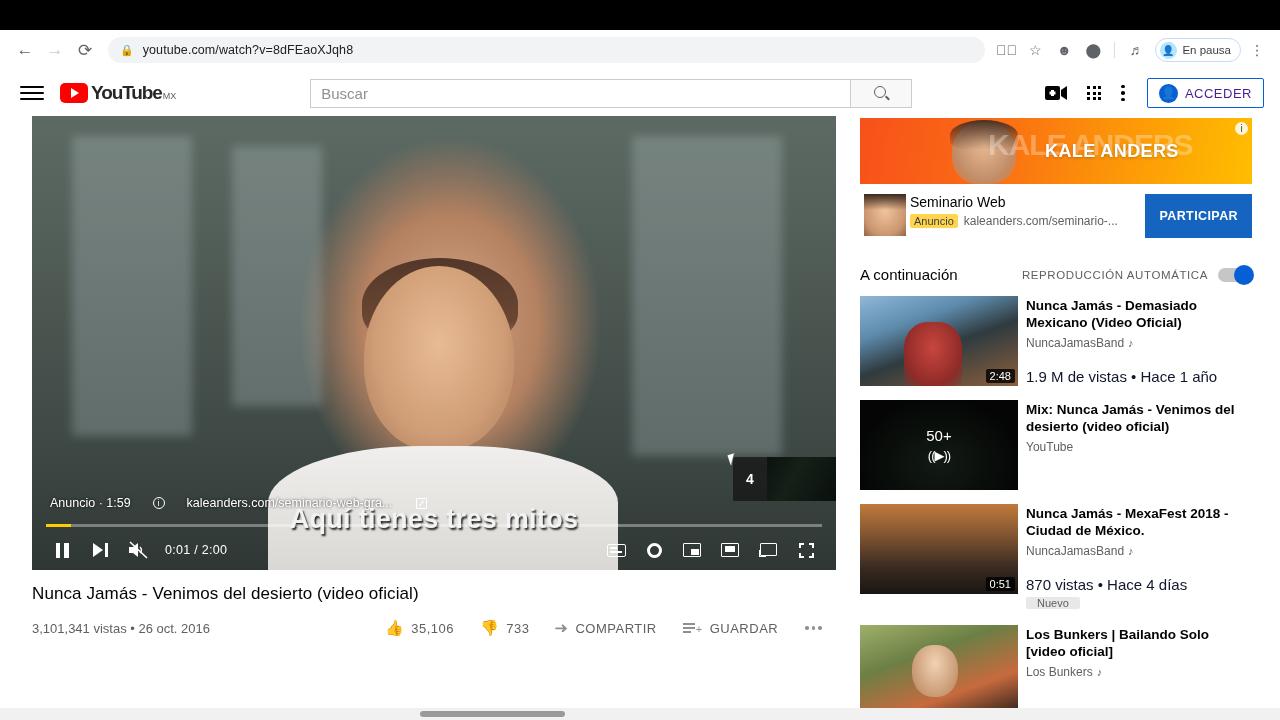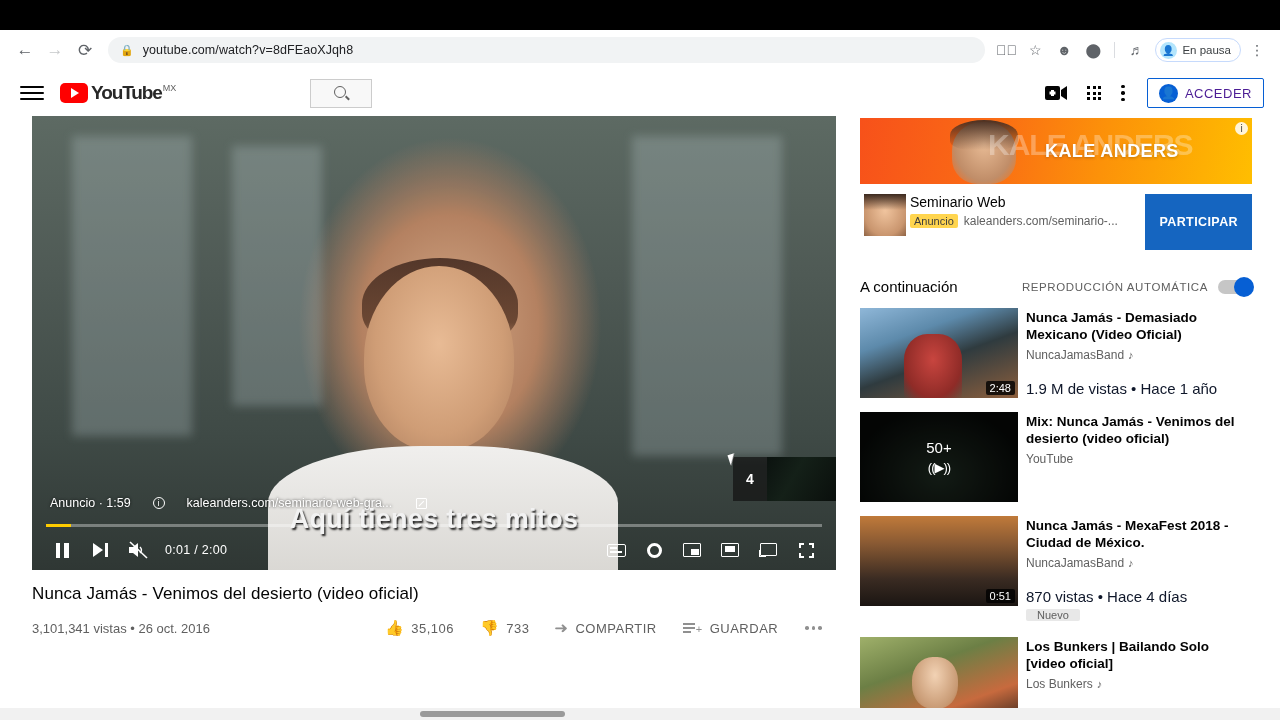--- a/index.html
+++ b/index.html
@@ -70,21 +70,21 @@
   }
   .yt-play::after {
     content: ""; border-left: 8px solid #fff;
     border-top: 5px solid transparent; border-bottom: 5px solid transparent;
     margin-left: 2px;
   }
   .yt-word {
     font-size: 19px; font-weight: bold; color: #282828;
     letter-spacing: -1.1px; margin-left: 3px; line-height: 22px;
   }
-  .yt-cc { font-size: 9px; color: #606060; margin-left: 1px; margin-top: 1px; }
+  .yt-cc { font-size: 9px; color: #606060; margin-left: 1px; margin-top: 9px; }
   .search-wrap { display: flex; margin-left: 134px; }
   .search-box {
     width: 540px; height: 29px; border: 1px solid #ccc;
     border-right: none; padding: 0 6px 0 10px;
     display: flex; align-items: center; background: #fff;
   }
   .search-box .ph { font-size: 15px; color: #909090; }
   .search-btn {
     width: 62px; height: 29px; border: 1px solid #ccc;
     background: #f8f8f8; display: flex; align-items: center; justify-content: center;
@@ -338,21 +338,21 @@
   .ad-text { flex: 1; min-width: 0; }
   .ad-title { font-size: 14px; color: #030303; }
   .ad-sub { display: flex; align-items: center; gap: 6px; margin-top: 4px; }
   .ad-badge {
     background: #ffd54f; color: #3d3d3d;
     font-size: 11px; padding: 1px 4px; border-radius: 2px;
   }
   .ad-url { font-size: 12px; color: #606060; white-space: nowrap; overflow: hidden; }
   .ad-cta {
     background: #1565c0; color: #fff; font-size: 12.5px; font-weight: bold;
-    padding: 21px 14px; letter-spacing: .4px; flex: none;
+    padding: 15px 14px; letter-spacing: .4px; flex: none;
   }
 
   .upnext-row {
     display: flex; align-items: center; margin-top: 28px; padding-bottom: 6px;
   }
   .upnext-title { font-size: 15px; color: #030303; }
   .autoplay { margin-left: auto; display: flex; align-items: center; gap: 10px; }
   .autoplay-lbl { font-size: 11.5px; color: #606060; letter-spacing: .6px; }
   .toggle {
     width: 34px; height: 14px; background: #c6c6c6; border-radius: 7px; position: relative;
@@ -461,20 +461,23 @@
         <span></span>
         <span></span>
         <span></span>
       </div>
     <div class="yt-logo">
       <div class="yt-play"></div>
       <div class="yt-word">YouTube</div>
       <div class="yt-cc">MX</div>
     </div>
     <div class="search-wrap">
+      <div class="search-box">
+        <span class="ph">Buscar</span>
+      </div>
       <div class="search-btn">
         <span class="mag"></span>
       </div>
     </div>
     <div class="header-right">
       <div class="hicon">
         <svg width="22" height="16" viewBox="0 0 22 16">
             <rect x="0" y="1" width="15" height="14" rx="2" fill="#030303"></rect>
             <path d="M16 5 L22 1 L22 15 L16 11 Z" fill="#030303"></path>
             <rect x="6" y="5" width="3" height="6" fill="#fff"></rect>

